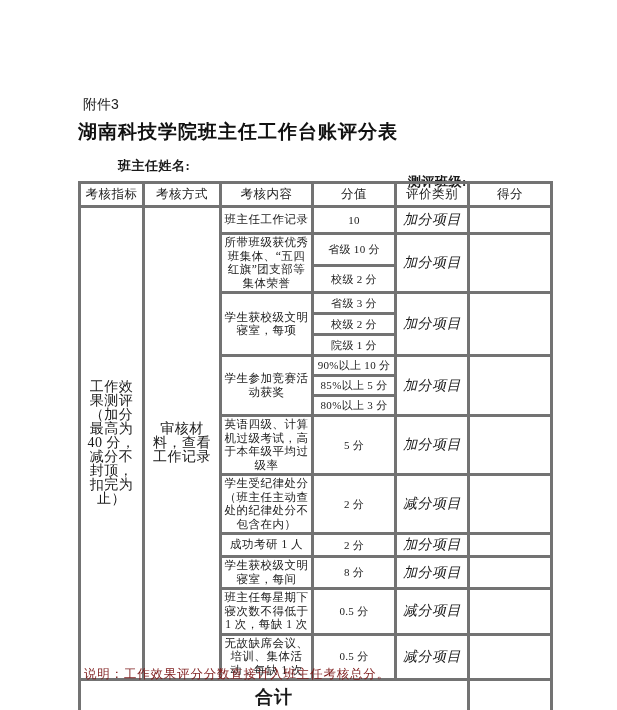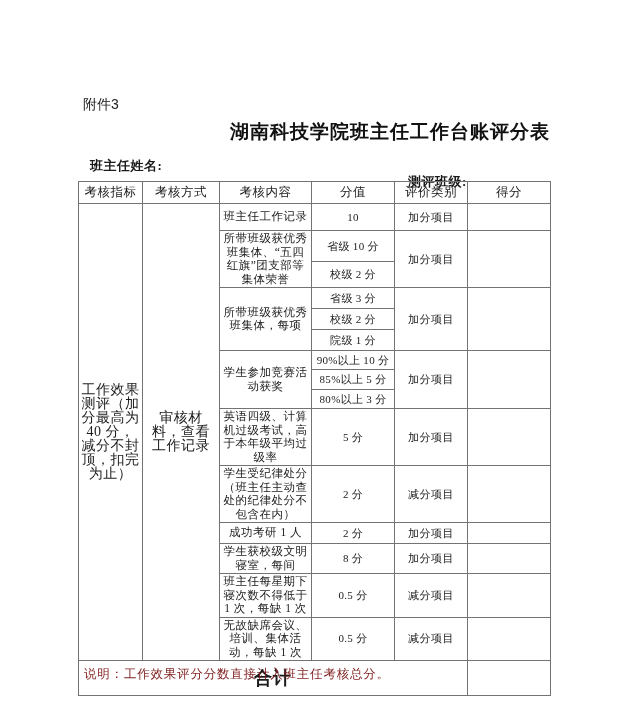--- a/index.html
+++ b/index.html
@@ -11,59 +11,59 @@
     position: relative;
     overflow: hidden;
   }
   .attachment {
     position: absolute; left: 83px; top: 96px;
     font-family: "Liberation Sans", "DejaVu Sans", sans-serif;
     font-size: 14px; color: #222;
   }
   .doc-title {
     position: absolute; left: 78px; top: 119px; width: 472px;
-    text-align: right;
+    text-align: left;
     font-size: 19px; font-weight: bold; letter-spacing: 1px;
     color: #111;
   }
   .meta-row {
     position: absolute; left: 78px; top: 157px; width: 472px; height: 18px;
     font-size: 13px; font-weight: bold; letter-spacing: 0.5px;
   }
-  .meta-teacher { position: absolute; left: 12px; top: 0; }
+  .meta-teacher { position: absolute; left: 40px; top: 0; }
   .meta-class   { position: absolute; left: 330px; top: 16px; }
   table.score-table {
     position: absolute; left: 78px; top: 181px;
     width: 472px;
     border-collapse: collapse;
     table-layout: fixed;
     border: 1.5px solid #111;
   }
   .score-table th, .score-table td {
-    border: 1px solid #737373;
+    border: 3px solid #737373;
     text-align: center;
     vertical-align: middle;
     padding: 1px 2px;
     overflow: hidden;
   }
   .score-table th {
     font-size: 12.5px; font-weight: normal; letter-spacing: 0.5px;
     height: 19px;
   }
   .cell-indicator, .cell-method {
     font-size: 14px; line-height: 14px; letter-spacing: 0.5px;
   }
   .cell-content {
     font-size: 11.5px; line-height: 13.5px; letter-spacing: 0.5px;
   }
   .cell-value {
     font-size: 11px; letter-spacing: 0.3px; white-space: nowrap;
   }
   .cell-category {
-    font-size: 11px; letter-spacing: 0.5px;
+    font-size: 14px; letter-spacing: 0.5px; font-style: italic;
   }
   .cell-total {
     font-size: 18px; font-weight: bold; letter-spacing: 1px; margin-top: 22px;
   }
   .note {
     position: absolute; left: 84px; top: 666px;
     font-size: 12.5px; letter-spacing: 0.8px;
     color: #7f1d1d;
   }
 </style>
@@ -110,21 +110,21 @@
     <tr style="height:29px">
       <td class="cell-content" rowspan="2">所带班级获优秀班集体、“五四红旗”团支部等集体荣誉</td>
       <td class="cell-value">省级 10 分</td>
       <td class="cell-category" rowspan="2">加分项目</td>
       <td class="cell-score" rowspan="2"></td>
     </tr>
     <tr style="height:24px">
       <td class="cell-value">校级 2 分</td>
     </tr>
     <tr style="height:21px">
-      <td class="cell-content" rowspan="3">所带班级获优秀班集体，每项</td>
+      <td class="cell-content" rowspan="3">学生获校级文明寝室，每项</td>
       <td class="cell-value">省级 3 分</td>
       <td class="cell-category" rowspan="3">加分项目</td>
       <td class="cell-score" rowspan="3"></td>
     </tr>
     <tr style="height:21px">
       <td class="cell-value">校级 2 分</td>
     </tr>
     <tr style="height:21px">
       <td class="cell-value">院级 1 分</td>
     </tr>

